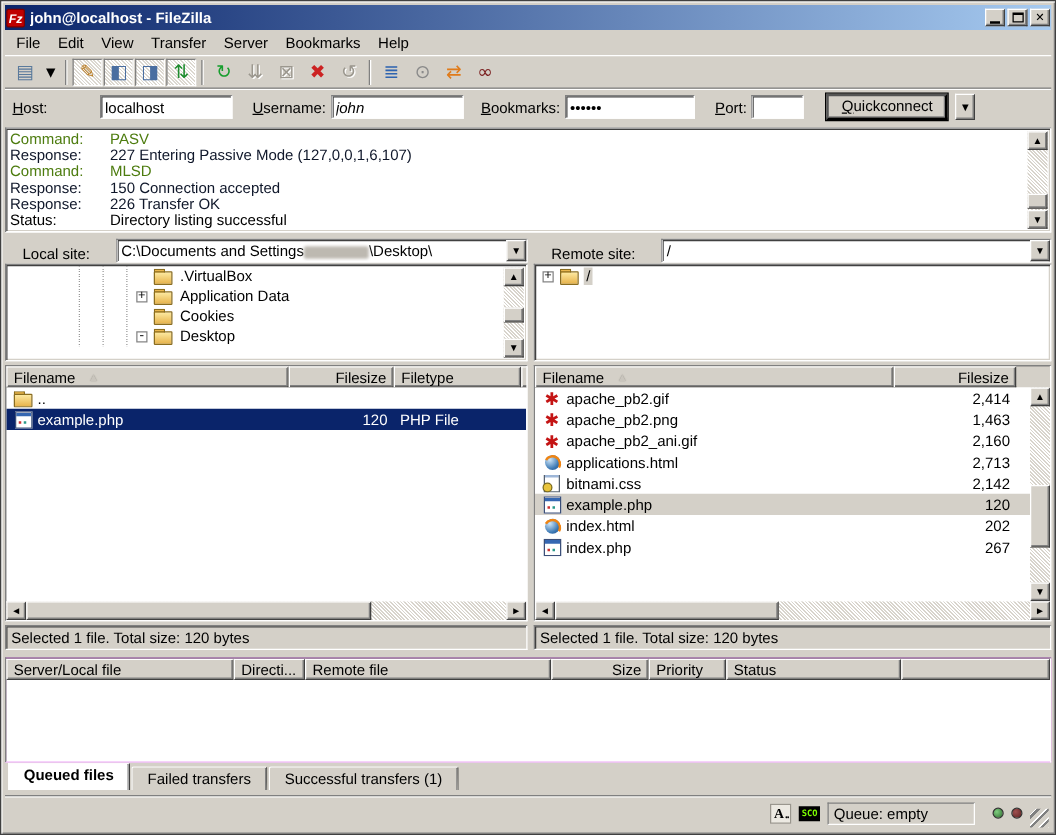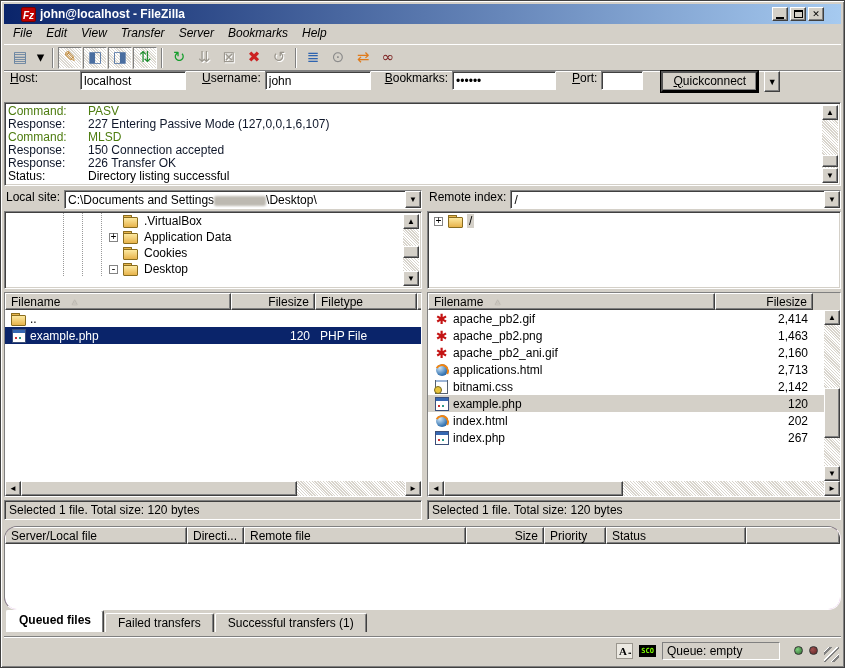--- a/index.html
+++ b/index.html
@@ -17,45 +17,45 @@
   }
   
   .sunken{border:1px solid #808080;border-right-color:#fff;border-bottom-color:#fff;
     box-shadow:inset 1px 1px 0 #404040, inset -1px -1px 0 #D4D0C8;}
   .raised{border:1px solid #fff;border-right-color:#404040;border-bottom-color:#404040;
     box-shadow:inset -1px -1px 0 #808080;}
   .field{border:1px solid #808080;border-right-color:#fff;border-bottom-color:#fff;
     box-shadow:inset 1px 1px 0 #404040;background:#fff;}
   
   .titlebar{height:20px;flex:none;display:flex;align-items:center;
-    background:linear-gradient(90deg,#0A246A,#A6CAF0);padding:0 17px;gap:4px;}
+    background:linear-gradient(90deg,#0A246A,#A6CAF0);padding:0 1px;gap:4px;}
   .app-icon{width:15px;height:15px;flex:none;background:#BF0000;color:#fff;
     font-weight:bold;font-style:italic;font-size:10px;line-height:15px;text-align:center;
     border-radius:2px;border:1px solid #7a0000;}
   .title{color:#fff;font-weight:bold;font-size:12px;flex:1;white-space:nowrap;overflow:hidden;}
   .win-btns{display:flex;gap:2px;flex:none;}
   .wbtn{width:16px;height:14px;background:#D4D0C8;display:flex;align-items:center;justify-content:center;
     font-size:9px;line-height:1;font-weight:bold;}
   .glyph-min{width:8px;height:2px;background:#000;margin-top:7px;}
   .glyph-max{width:9px;height:8px;border:1px solid #000;border-top-width:2px;}
   
-  .menubar{height:20px;flex:none;display:flex;padding:0 2px;font-style:italic;}
+  .menubar{height:20px;flex:none;display:flex;align-items:center;padding:0 2px;}
   .menu-item{padding:2px 7px;cursor:default;}
   
   .toolbar{height:26px;flex:none;display:flex;align-items:center;padding:0 4px;gap:1px;
     border-top:1px solid #fff;}
   .tb{display:inline-flex;align-items:center;justify-content:center;width:24px;height:22px;}
   .tb.dd{width:15px;}
   .tb.sep{width:2px;height:20px;margin:0 3px;border-left:1px solid #808080;border-right:1px solid #fff;}
   .tb.pressed{border:1px solid #808080;border-right-color:#fff;border-bottom-color:#fff;
     background:repeating-linear-gradient(45deg,#fff 0 1px,#dcd8d0 1px 2px);}
   .tb.disabled .tb-glyph{color:#9b978e !important;text-shadow:1px 1px 0 #fff;}
   .tb-glyph{font-size:15px;line-height:1;font-family:"DejaVu Sans",sans-serif;}
   
-  .quickbar{height:30px;flex:none;display:flex;align-items:flex-start;padding:0 6px;gap:4px;
+  .quickbar{height:30px;flex:none;display:flex;align-items:center;padding:0 6px;gap:4px;
     border-top:1px solid #808080;box-shadow:inset 0 1px 0 #fff;}
   .qlabel{display:inline-block;white-space:nowrap;}
   .qlabel::first-letter{text-decoration:underline;}
   .qinput{height:19px;padding:1px 3px;font:12px "Liberation Sans",sans-serif;outline:none;}
   .qc-btn{height:21px;padding:1px 10px 2px;background:#D4D0C8;box-shadow:0 0 0 1px #000, inset -1px -1px 0 #808080;
     font:12px "Liberation Sans",sans-serif;}
   .qc-btn::first-letter{text-decoration:underline;}
   .qc-dd{width:16px;height:21px;display:inline-flex;align-items:center;justify-content:center;
     background:#D4D0C8;font-size:9px;margin-left:2px;}
   
@@ -78,21 +78,21 @@
   .sb-htrack{flex:1;position:relative;}
   .sb-hthumb{position:absolute;top:0;height:15px;background:#D4D0C8;}
   .hthumb-local{left:0;width:72%;}
   .hthumb-remote{left:0;width:47%;}
   
   .main{flex:none;height:330px;display:flex;margin-top:4px;}
   .panel{display:flex;flex-direction:column;}
   .panel-left{width:418px;flex:none;}
   .panel-right{flex:1;}
   .vsplit{width:5px;flex:none;}
-  .site-row{height:20px;flex:none;display:flex;align-items:flex-start;gap:4px;}
+  .site-row{height:20px;flex:none;display:flex;align-items:flex-end;gap:21px;margin-left:12px;}
   .site-label{flex:none;padding-left:2px;}
   .combo{flex:1;height:19px;display:flex;background:#fff;align-items:stretch;}
   .combo-text{flex:1;padding:2px 3px;white-space:nowrap;overflow:hidden;}
   .combo-btn{width:16px;flex:none;background:#D4D0C8;display:flex;align-items:center;justify-content:center;font-size:8px;}
   .redacted{display:inline-block;width:52px;height:10px;background:#bdb9b1;filter:blur(1.3px);vertical-align:middle;border-radius:2px;}
   .tree{flex:none;height:78px;background:#fff;margin-top:1px;position:relative;overflow:hidden;padding-top:1px;}
   .tree-rows{position:relative;}
   .tree-local .tree-rows::before{content:"";position:absolute;inset:0;pointer-events:none;
     background-image:repeating-linear-gradient(180deg,#999 0 1px,transparent 1px 2px),
                      repeating-linear-gradient(180deg,#999 0 1px,transparent 1px 2px),
@@ -147,24 +147,24 @@
   .rows.has-vscroll{right:16px;}
   .frow{height:17px;display:flex;align-items:center;white-space:nowrap;}
   .frow .cell{padding:0 5px;overflow:hidden;display:flex;align-items:center;}
   .frow .cell.num{justify-content:flex-end;}
   .frow.sel-active{background:#0A246A;color:#fff;}
   .frow.sel-inactive{background:#D4D0C8;}
   .list-vscroll{position:absolute;top:0;right:0;bottom:0;width:16px;display:flex;flex-direction:column;
     background:repeating-linear-gradient(45deg,#fff 0 1px,#d8d4cc 1px 2px);}
   .status-row{height:20px;flex:none;margin-top:3px;display:flex;align-items:center;padding:2px 4px;}
   
-  .queue-wrap{flex:none;height:84px;margin-top:6px;background:#d946ef;display:flex;flex-direction:column;overflow:hidden;border-radius:13px;}
+  .queue-wrap{flex:none;height:84px;margin-top:6px;background:#d946ef;display:flex;flex-direction:column;overflow:hidden;}
   .q1{width:182px;flex:none;}
   .q2{width:57px;flex:none;}
-  .q3{width:222px;flex:none;}
+  .q3{width:197px;flex:none;}
   .q4{width:78px;flex:none;justify-content:flex-end;text-align:right;}
   .q5{width:62px;flex:none;}
   .q6{width:140px;flex:none;}
   .q7{flex:1;min-width:0;}
   .queue-body{flex:1;background:#fff;}
   
   .tabsrow{height:22px;flex:none;display:flex;align-items:flex-end;padding-left:2px;gap:1px;margin-bottom:4px;}
   .tab{height:19px;padding:2px 12px 0;background:#D4D0C8;
     border:1px solid #fff;border-right-color:#404040;border-bottom:none;box-shadow:inset -1px 0 0 #808080;
     border-radius:2px 2px 0 0;color:#000;white-space:nowrap;}
@@ -289,21 +289,21 @@
 
       <span class="tb btn">
         <span class="tb-glyph" style="color: rgb(122, 29, 29);">∞</span>
       </span>
     </div>
 
   <div class="quickbar">
     <span class="qlabel">Host:</span>
     <input class="qinput field" style="width: 106px; margin-left: 38px;" value="localhost">
     <span class="qlabel" style="margin-left:12px">Username:</span>
-    <input class="qinput field" style="width: 106px;" value="john">
+    <input class="qinput field" style="width: 106px; font-style: italic;" value="john">
     <span class="qlabel" style="margin-left:10px">Bookmarks:</span>
     <input class="qinput field" style="width: 104px;" value="••••••">
     <span class="qlabel" style="margin-left:12px">Port:</span>
     <input class="qinput field" style="width: 42px;" value="">
     <button class="qc-btn" style="margin-left:14px">Quickconnect</button>
     <span class="qc-dd raised">
         <span>▼</span>
       </span>
   </div>
 
@@ -451,21 +451,21 @@
           <span class="sb-btn raised" style="height:15px">►</span>
         </div>
       </div>
       <div class="status-row sunken">Selected 1 file. Total size: 120 bytes</div>
     </div>
 
     <div class="vsplit"></div>
 
     <div class="panel panel-right">
       <div class="site-row">
-        <span class="site-label">Remote index:</span>
+        <span class="site-label">Remote site:</span>
         <span class="combo field">
           <span class="combo-text">/</span>
           <span class="combo-btn raised">
               <span>▼</span>
             </span>
         </span>
       </div>
       <div class="tree sunken tree-remote">
         <div class="tree-rows">
 

